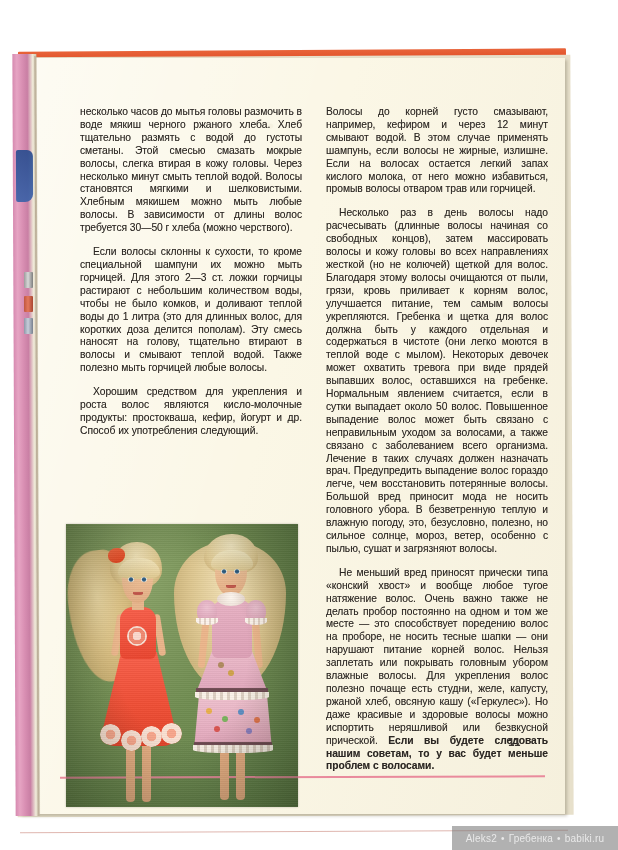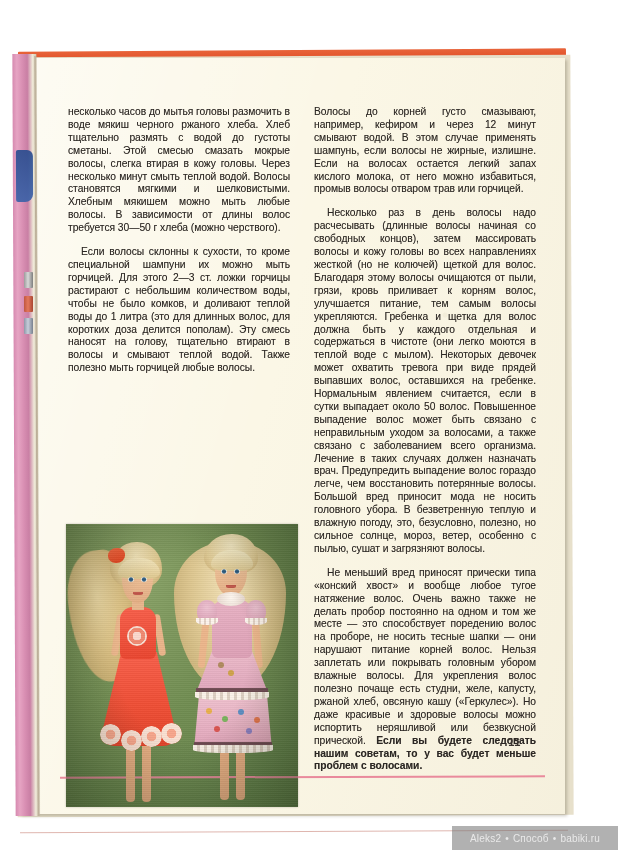--- a/index.html
+++ b/index.html
@@ -106,21 +106,21 @@
     position: absolute;
     left: 20px; bottom: 18px;
     width: 548px; height: 1px;
     background: rgba(196,122,110,0.55);
     transform: rotate(-0.25deg);
   }
 
   
   .columns {
     position: absolute;
-    left: 48px; top: 48px;
+    left: 60px; top: 48px;
     width: 468px;
     display: flex;
     gap: 24px;
   }
   .col { width: 226px; }
 
   .col p {
     margin: 0 0 11px 0;
     font-family: "Liberation Sans", sans-serif;
     font-size: 10.3px;
@@ -372,20 +372,21 @@
   <div class="sheet-cream-back"></div>
 
   <div class="page">
     <div class="page-grain"></div>
 
     <div class="columns">
 
       <div class="col">
         <p class="cont">несколько часов до мытья головы размочить в воде мякиш черного ржаного хлеба. Хлеб тщательно размять с водой до густоты сметаны. Этой смесью смазать мокрые волосы, слегка втирая в кожу головы. Через несколько минут смыть теплой водой. Волосы становятся мягкими и шелковистыми. Хлебным мякишем можно мыть любые волосы. В зависимости от длины волос требуется 30—50 г хлеба (можно черствого).</p>
         <p>Если волосы склонны к сухости, то кроме специальной шампуни их можно мыть горчицей. Для этого 2—3 ст. ложки горчицы растирают с небольшим количеством воды, чтобы не было комков, и доливают теплой воды до 1 литра (это для длинных волос, для коротких доза делится пополам). Эту смесь наносят на голову, тщательно втирают в волосы и смывают теплой водой. Также полезно мыть горчицей любые волосы.</p>
+        <p>Хорошим средством для укрепления и роста волос являются кисло-молочные продукты: простокваша, кефир, йогурт и др. Способ их употребления следующий.</p>
       </div>
 
       <div class="col">
         <p class="cont">Волосы до корней густо смазывают, например, кефиром и через 12 минут смывают водой. В этом случае применять шампунь, если волосы не жирные, излишне. Если на волосах остается легкий запах кислого молока, от него можно избавиться, промыв волосы отваром трав или горчицей.</p>
         <p>Несколько раз в день волосы надо расчесывать (длинные волосы начиная со свободных концов), затем массировать волосы и кожу головы во всех направлениях жесткой (но не колючей) щеткой для волос. Благодаря этому волосы очищаются от пыли, грязи, кровь приливает к корням волос, улучшается питание, тем самым волосы укрепляются. Гребенка и щетка для волос должна быть у каждого отдельная и содержаться в чистоте (они легко моются в теплой воде с мылом). Некоторых девочек может охватить тревога при виде прядей выпавших волос, оставшихся на гребенке. Нормальным явлением считается, если в сутки выпадает около 50 волос. Повышенное выпадение волос может быть связано с неправильным уходом за волосами, а также связано с заболеванием всего организма. Лечение в таких случаях должен назначать врач. Предупредить выпадение волос гораздо легче, чем восстановить потерянные волосы. Большой вред приносит мода не носить головного убора. В безветренную теплую и влажную погоду, это, безусловно, полезно, но сильное солнце, мороз, ветер, особенно с пылью, сушат и загрязняют волосы.</p>
         <p><span>Не меньший вред приносят прически типа «конский хвост» и вообще любое тугое натяжение волос. Очень важно также не делать пробор постоянно на одном и том же месте — это способствует поредению волос на проборе, не носить тесные шапки — они нарушают питание корней волос. Нельзя заплетать или покрывать головным убором влажные волосы. Для укрепления волос полезно почаще есть студни, желе, капусту, ржаной хлеб, овсяную кашу («Геркулес»). Но даже красивые и здоровые волосы можно испортить неряшливой или безвкусной прической. </span><span class="bold">Если вы будете следовать нашим советам, то у вас будет меньше проблем с волосами.</span></p>
       </div>
     </div>
 
     <div class="photo-wrap">
@@ -462,18 +463,18 @@
   <div class="spine-blue"></div>
   <div class="staple s1"></div>
   <div class="staple s2"></div>
   <div class="staple s3"></div>
   <div class="spine-edge-dark"></div>
   <div class="bottom-rule2"></div>
 
   <div class="watermark">
     <span>Aleks2</span>
     <span class="sep">•</span>
-    <span>Способ</span>
+    <span>Гребенка</span>
     <span class="sep">•</span>
     <span>babiki.ru</span>
   </div>
 
 </div>
 
 </body></html>

